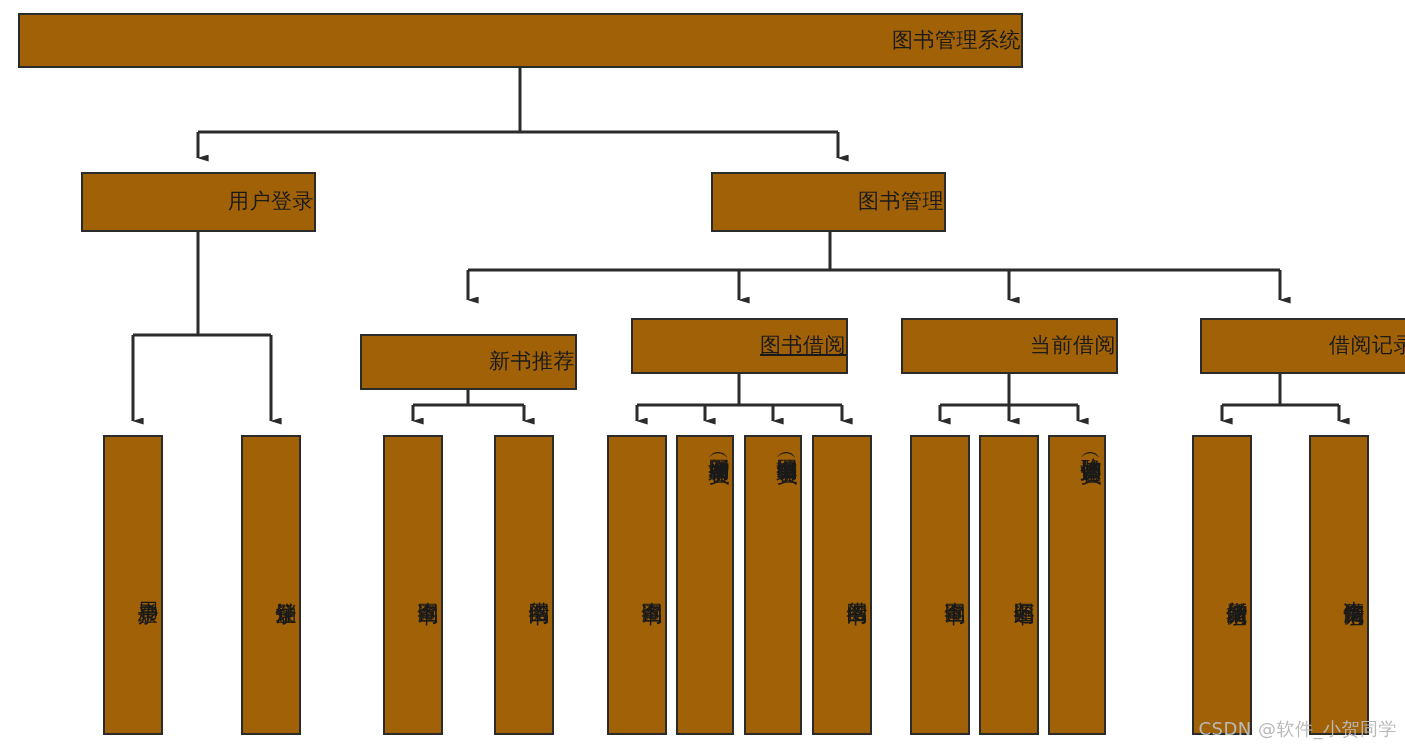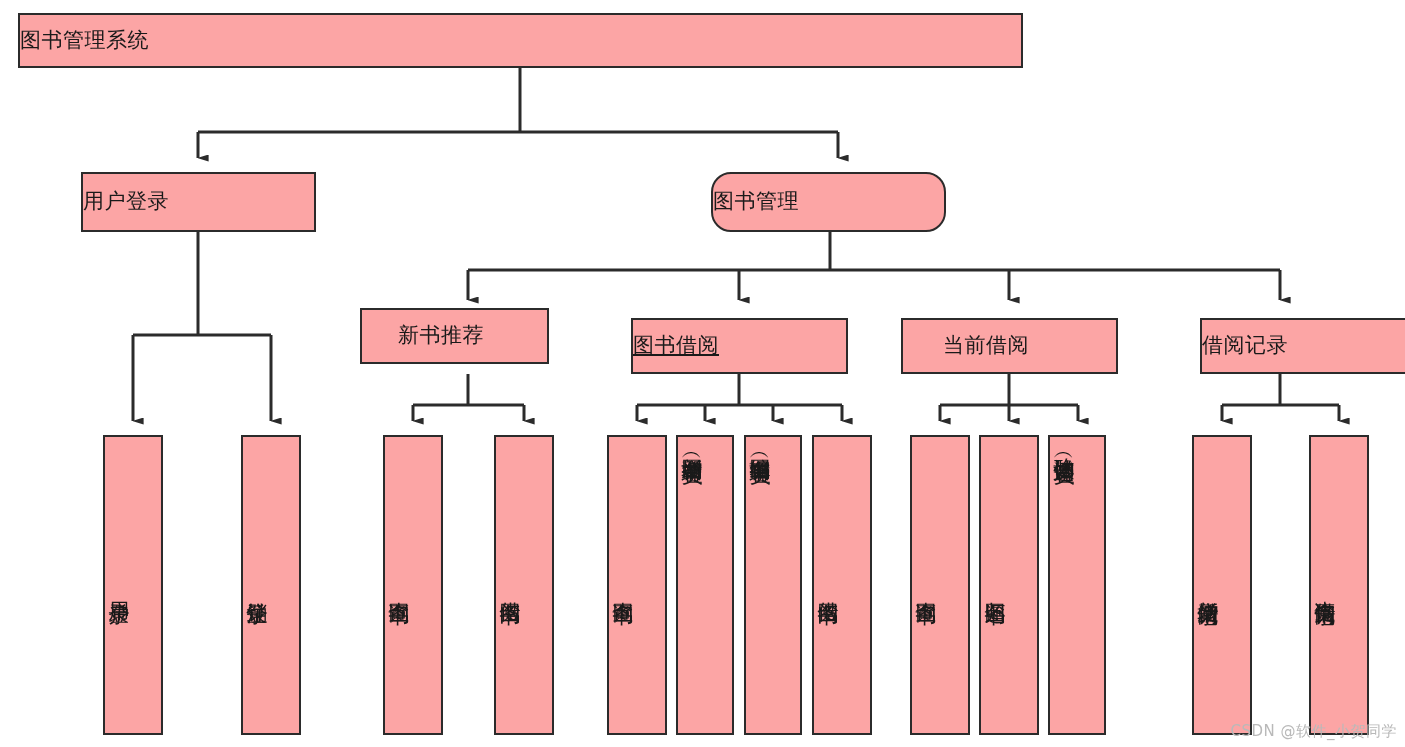--- a/index.html
+++ b/index.html
@@ -22,24 +22,24 @@
     position: absolute;
     left: 0;
     top: 0;
     width: 1405px;
     height: 747px;
   }
   .node {
     position: absolute;
     box-sizing: border-box;
     border: 2px solid #2b2b2b;
-    background: #fca5a5;
+    background: #a16207;
     display: flex;
     align-items: center;
-    justify-content: flex-start;
+    justify-content: flex-end;
     color: #1a1a1a;
   }
   .node.horiz .node-label {
     font-size: 21px;
     line-height: 1.1;
     letter-spacing: 0.5px;
     white-space: nowrap;
   }
   .node.vert {
     align-items: flex-start;
@@ -53,21 +53,21 @@
     letter-spacing: 1px;
   }
   .node.vert.mid .node-label {
     margin-top: auto;
     margin-bottom: auto;
   }
   #watermark {
     position: absolute;
     right: 8px;
     bottom: 6px;
-    font-size: 15px;
+    font-size: 18px;
     color: #b9b9b9;
     letter-spacing: 0.5px;
     white-space: nowrap;
     pointer-events: none;
   }
 </style>
 </head>
 <body>
 
 <div id="canvas">
@@ -122,25 +122,25 @@
     </g>
   </svg>
 
   <div class="node horiz" style="left:18px; top:13px; width:1005px; height:55px;">
     <span class="node-label">图书管理系统</span>
   </div>
 
   <div class="node horiz" style="left:81px; top:172px; width:235px; height:60px;">
     <span class="node-label">用户登录</span>
   </div>
-  <div class="node horiz" style="left:711px; top:172px; width:235px; height:60px;border-radius:20px;">
+  <div class="node horiz" style="left:711px; top:172px; width:235px; height:60px;">
     <span class="node-label">图书管理</span>
   </div>
 
-  <div class="node horiz" style="left:360px; top:308px; width:189px; height:56px;padding-left:36px;">
+  <div class="node horiz" style="left:360px; top:334px; width:217px; height:56px;padding-left:36px;">
     <span class="node-label">新书推荐</span>
   </div>
   <div class="node horiz" style="left:631px; top:318px; width:217px; height:56px;text-decoration:underline;">
     <span class="node-label">图书借阅</span>
   </div>
   <div class="node horiz" style="left:901px; top:318px; width:217px; height:56px;padding-left:40px;">
     <span class="node-label">当前借阅</span>
   </div>
   <div class="node horiz" style="left:1200px; top:318px; width:217px; height:56px;">
     <span class="node-label">借阅记录</span>

